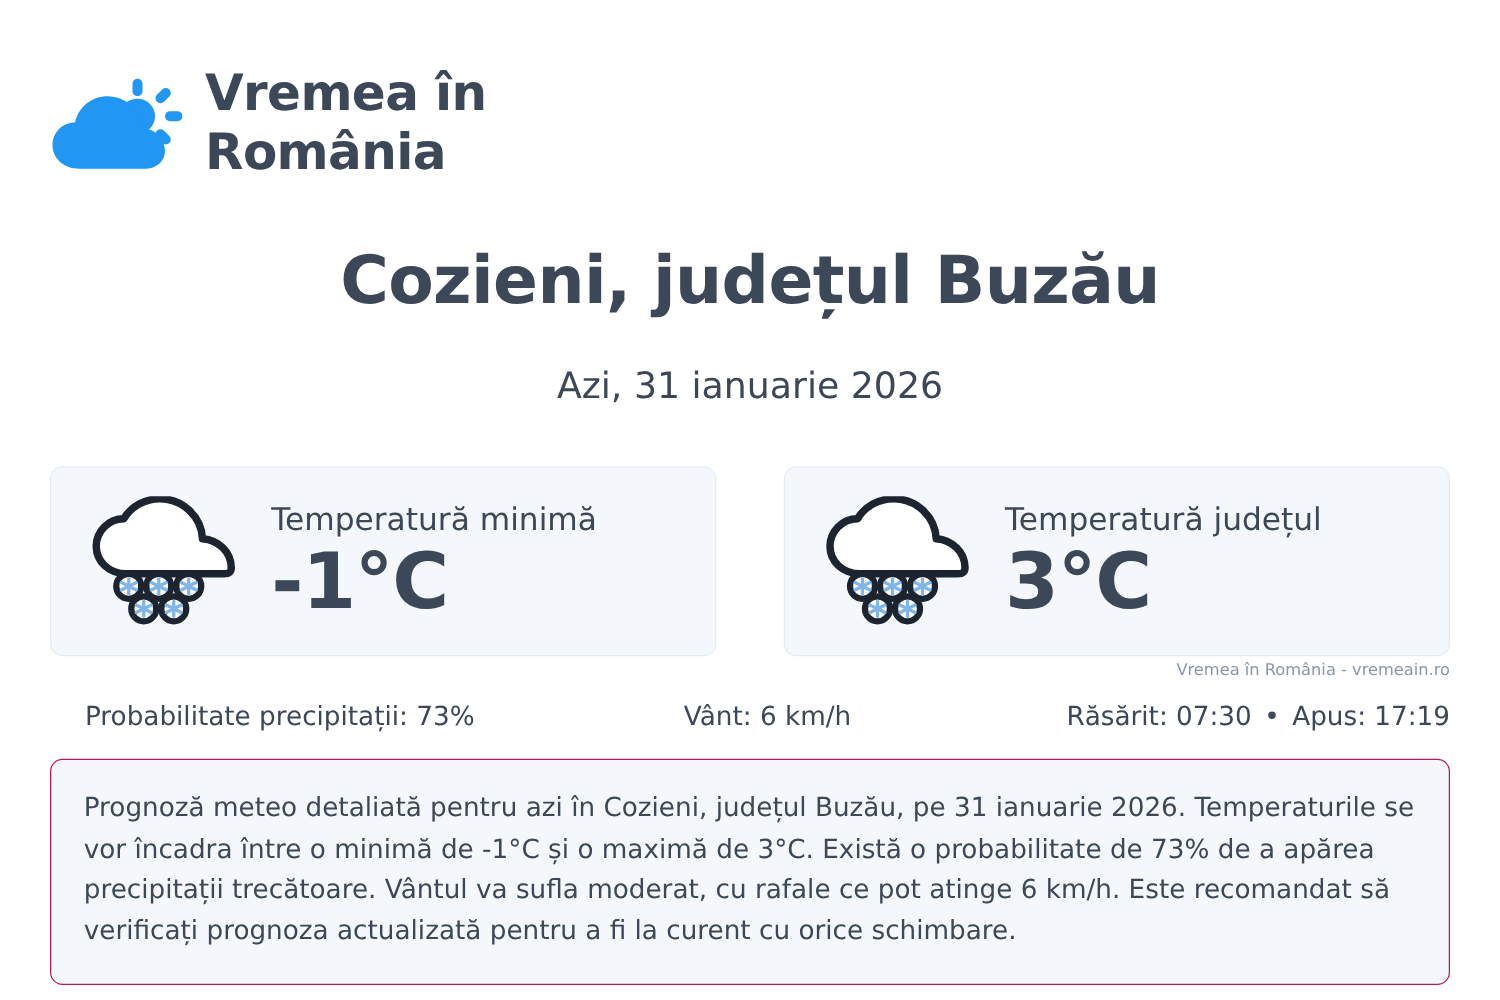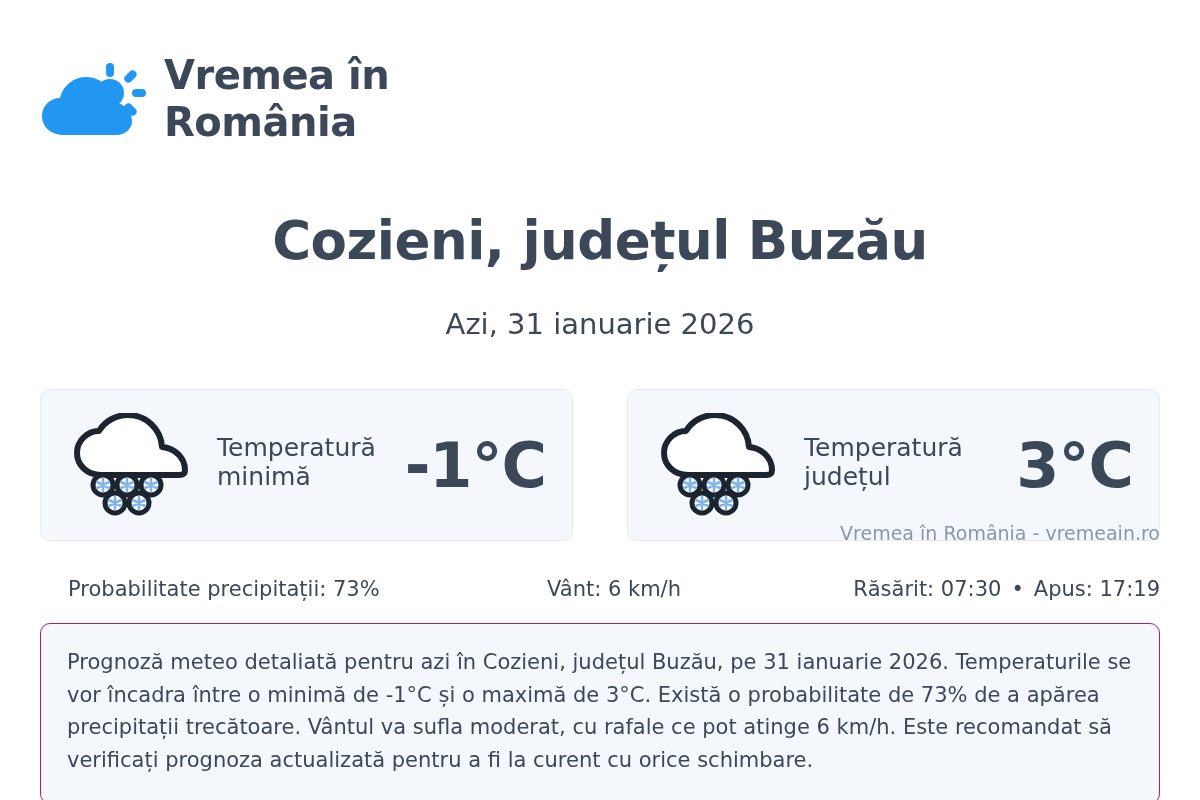--- a/index.html
+++ b/index.html
@@ -46,21 +46,21 @@
   .brand-text .line {
     display: block;
   }
 
   
   .city-title {
     text-align: center;
     font-size: 53px;
     font-weight: bold;
     color: #3c4858;
-    margin-top: 64px;
+    margin-top: 48px;
     letter-spacing: -0.5px;
   }
   .date-sub {
     text-align: center;
     font-size: 29px;
     color: #3c4858;
     margin-top: 36px;
     font-weight: normal;
   }
 
@@ -83,21 +83,21 @@
     gap: 22px;
   }
   .card-icon {
     width: 128px;
     height: 104px;
     flex: none;
     position: relative;
   }
   .card-body {
     display: flex;
-    flex-direction: row;
+    flex-direction: column;
     justify-content: center;
   }
   .card-label {
     font-size: 25px;
     color: #3c4858;
     margin-bottom: 2px;
   }
   .card-value {
     font-size: 62px;
     font-weight: bold;
@@ -134,21 +134,21 @@
     font-size: 21px;
     line-height: 1.55;
     color: #3c4858;
   }
 
   
   .footer {
     position: absolute;
     right: 40px;
     bottom: 36px;
-    font-size: 19px;
+    font-size: 13px;
     color: #8a97a8;
   }
 </style>
 </head>
 <body>
 
 <div class="page">
 
   <div class="brand">
     <div class="brand-mark">

